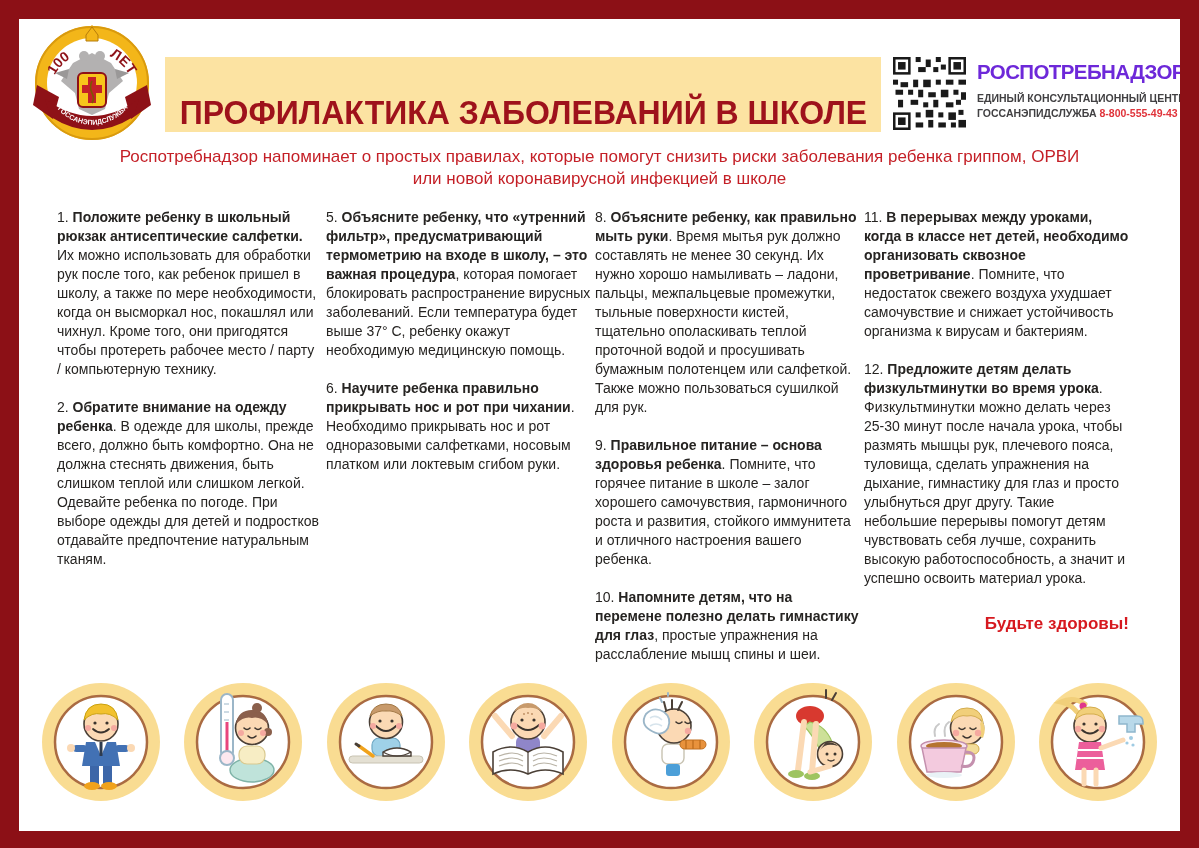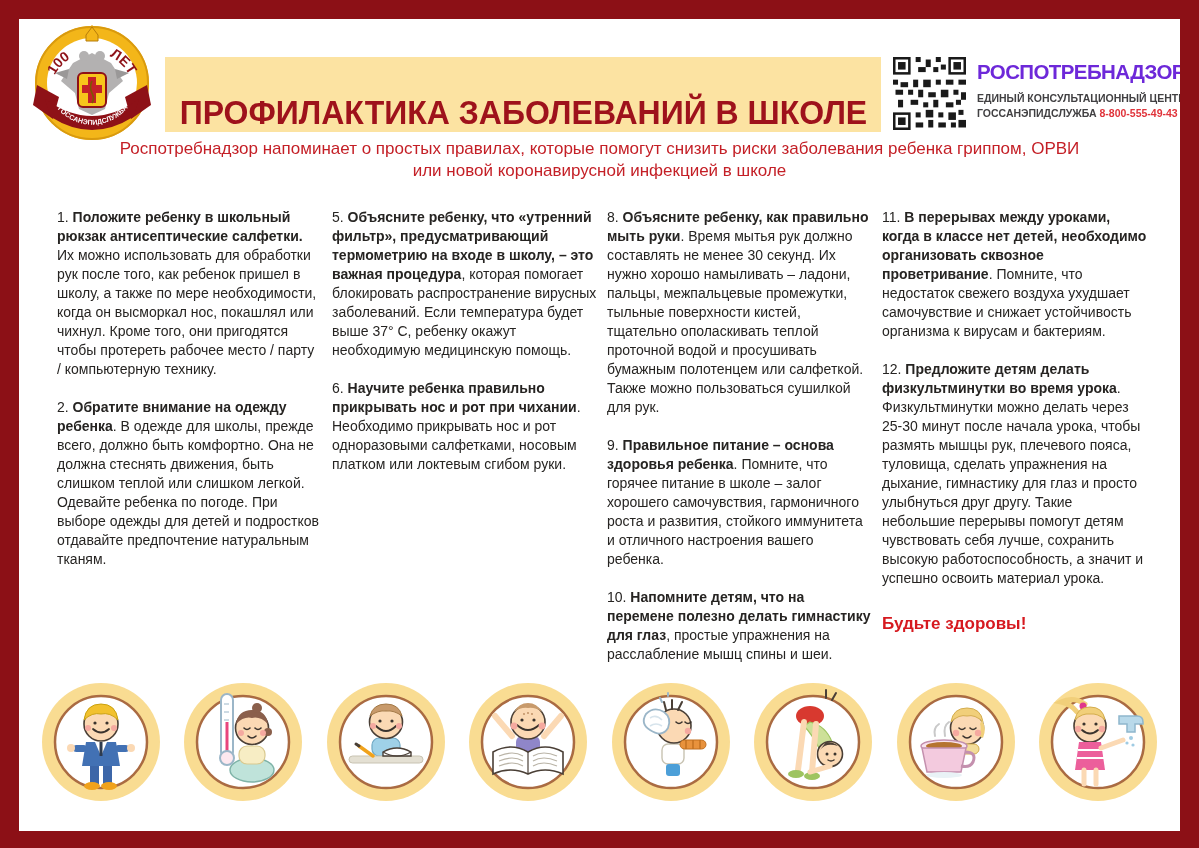--- a/index.html
+++ b/index.html
@@ -24,30 +24,30 @@
   .qr{position:absolute;left:874px;top:38px;width:73px;height:73px;}
   .contact{position:absolute;left:958px;top:41px;width:212px;}
   .contact .org{
     font-size:20.5px;font-weight:bold;color:#6d28d9;letter-spacing:-0.6px;
     margin:0 0 7px 0;white-space:nowrap;
   }
   .contact .small{font-size:10.5px;font-weight:bold;color:#414042;line-height:14.5px;white-space:nowrap;}
   .contact .phone{color:#e0333a;}
   
   .subtitle{
-    position:absolute;left:0;top:119px;width:100%;text-align:center;
+    position:absolute;left:0;top:127px;width:100%;text-align:center;
     color:#c41f26;font-size:17px;line-height:22px;
   }
   
-  .columns{position:absolute;left:38px;top:189px;width:1090px;display:flex;gap:10px;}
+  .columns{position:absolute;left:38px;top:189px;width:1090px;display:flex;gap:4px;}
   .col{width:265px;flex:0 0 265px;}
   .tip{margin:0 0 19px 0;font-size:14px;line-height:19px;color:#262422;}
   .b{font-weight:bold;}
   .closing{
-    text-align:left;color:#d6191f;font-weight:bold;font-size:17px;
+    text-align:right;color:#d6191f;font-weight:bold;font-size:17px;
     margin-top:26px;
   }
   
   .circles{
     position:absolute;left:21px;top:661px;width:1119px;height:124px;
     display:flex;justify-content:space-between;align-items:flex-start;
   }
   .circle{width:122px;height:124px;flex:0 0 122px;}
   
   .footer{position:absolute;right:14px;top:816px;font-size:13px;color:#701a75;}

